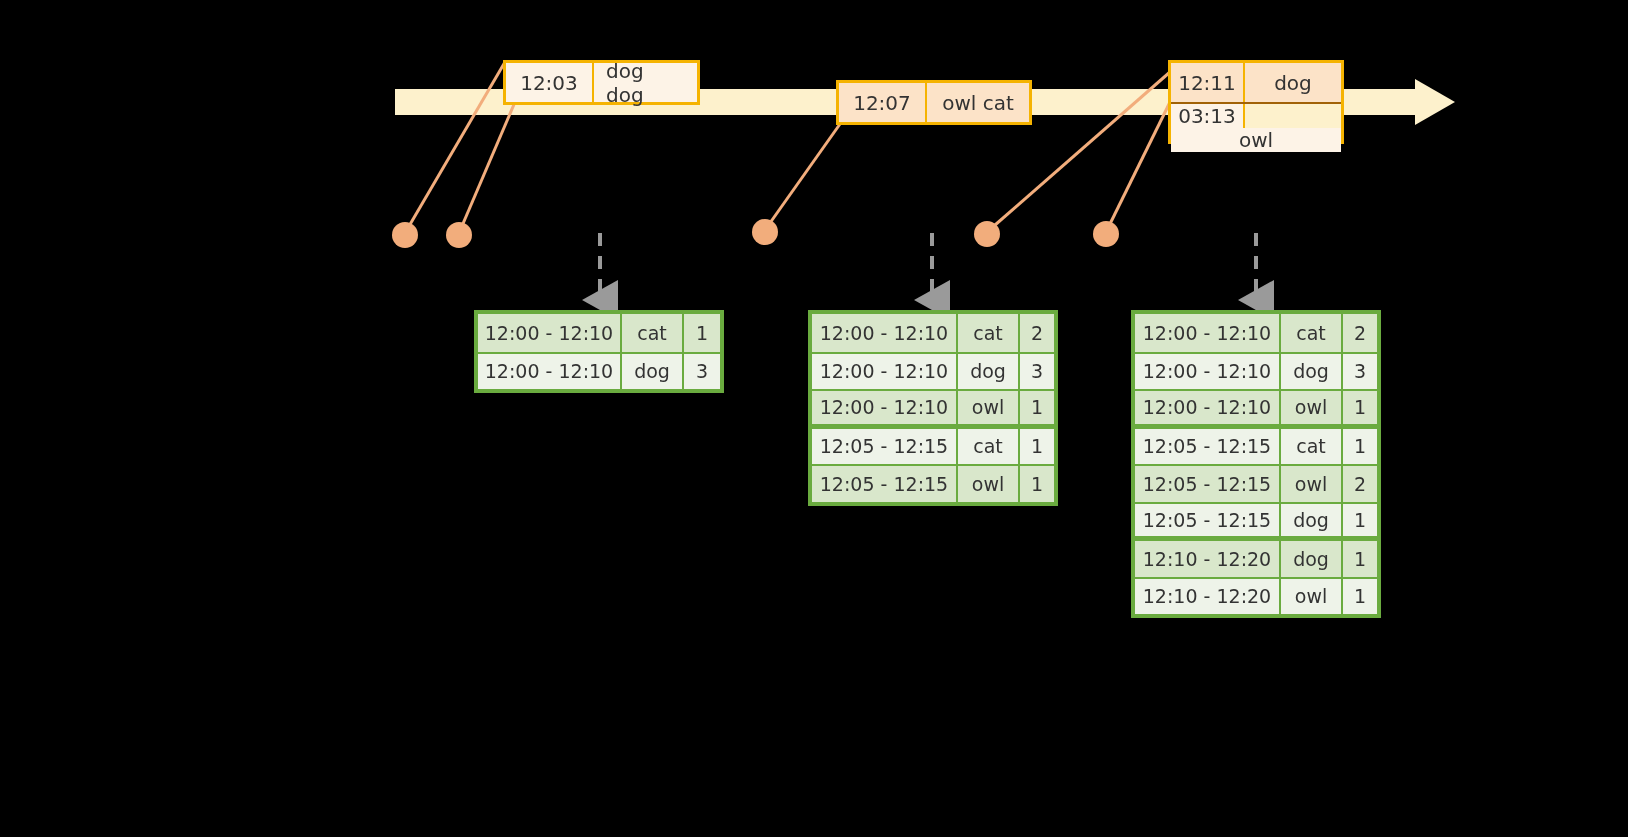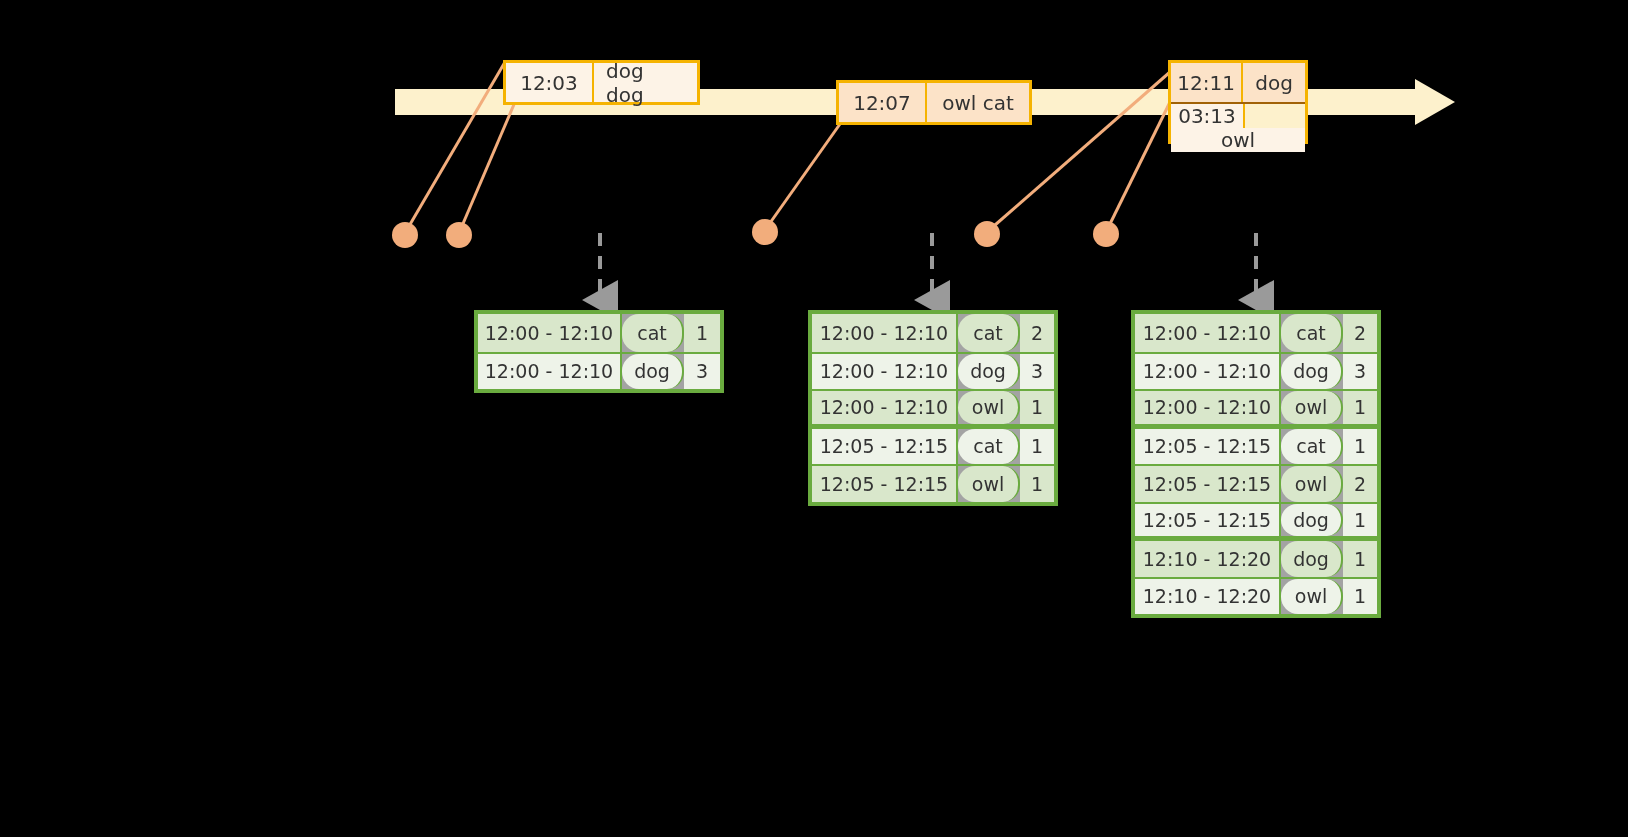--- a/index.html
+++ b/index.html
@@ -84,38 +84,38 @@
     font-size: 20px;
     color: #333333;
     box-sizing: border-box;
     padding: 0 12px;
   }
   .shade-a .ev-time, .shade-a .ev-words { background: #fce3c8; }
   .shade-b .ev-time, .shade-b .ev-words { background: #fdf3e7; }
 
   #event-box-1 { left: 503px; top: 60px; width: 197px; }
   #event-box-2 { left: 836px; top: 80px; width: 196px; }
-  #event-box-3 { left: 1168px; top: 60px; width: 140px; }
+  #event-box-3 { left: 1168px; top: 60px; width: 176px; }
   #event-box-3 .ev-time { width: 74px; }
 
   
   .dot {
     position: absolute;
     width: 26px;
     height: 26px;
     border-radius: 50%;
     background: #f2ad7c;
   }
 
   
   .result-table {
     position: absolute;
     border: 4px solid #6aab3f;
     box-sizing: border-box;
-    background: #a3a3a3;
+    background: #ec4899;
   }
   .res-row {
     display: flex;
     height: 37.5px;
     box-sizing: border-box;
   }
   .res-row + .res-row {
     border-top: 2px solid #6aab3f;
   }
   .res-row.group-end {
@@ -131,21 +131,20 @@
     border-right: 2px solid #6aab3f;
   }
   .res-key {
     display: flex;
     align-items: center;
     justify-content: center;
     font-size: 19px;
     color: #333333;
     box-sizing: border-box;
     border-right: 2px solid #6aab3f;
-    border-radius: 17px;
   }
   .res-count {
     display: flex;
     align-items: center;
     justify-content: center;
     font-size: 19px;
     color: #333333;
     box-sizing: border-box;
   }
   .row-dark .res-window, .row-dark .res-key, .row-dark .res-count { background: #d9e7cb; }

